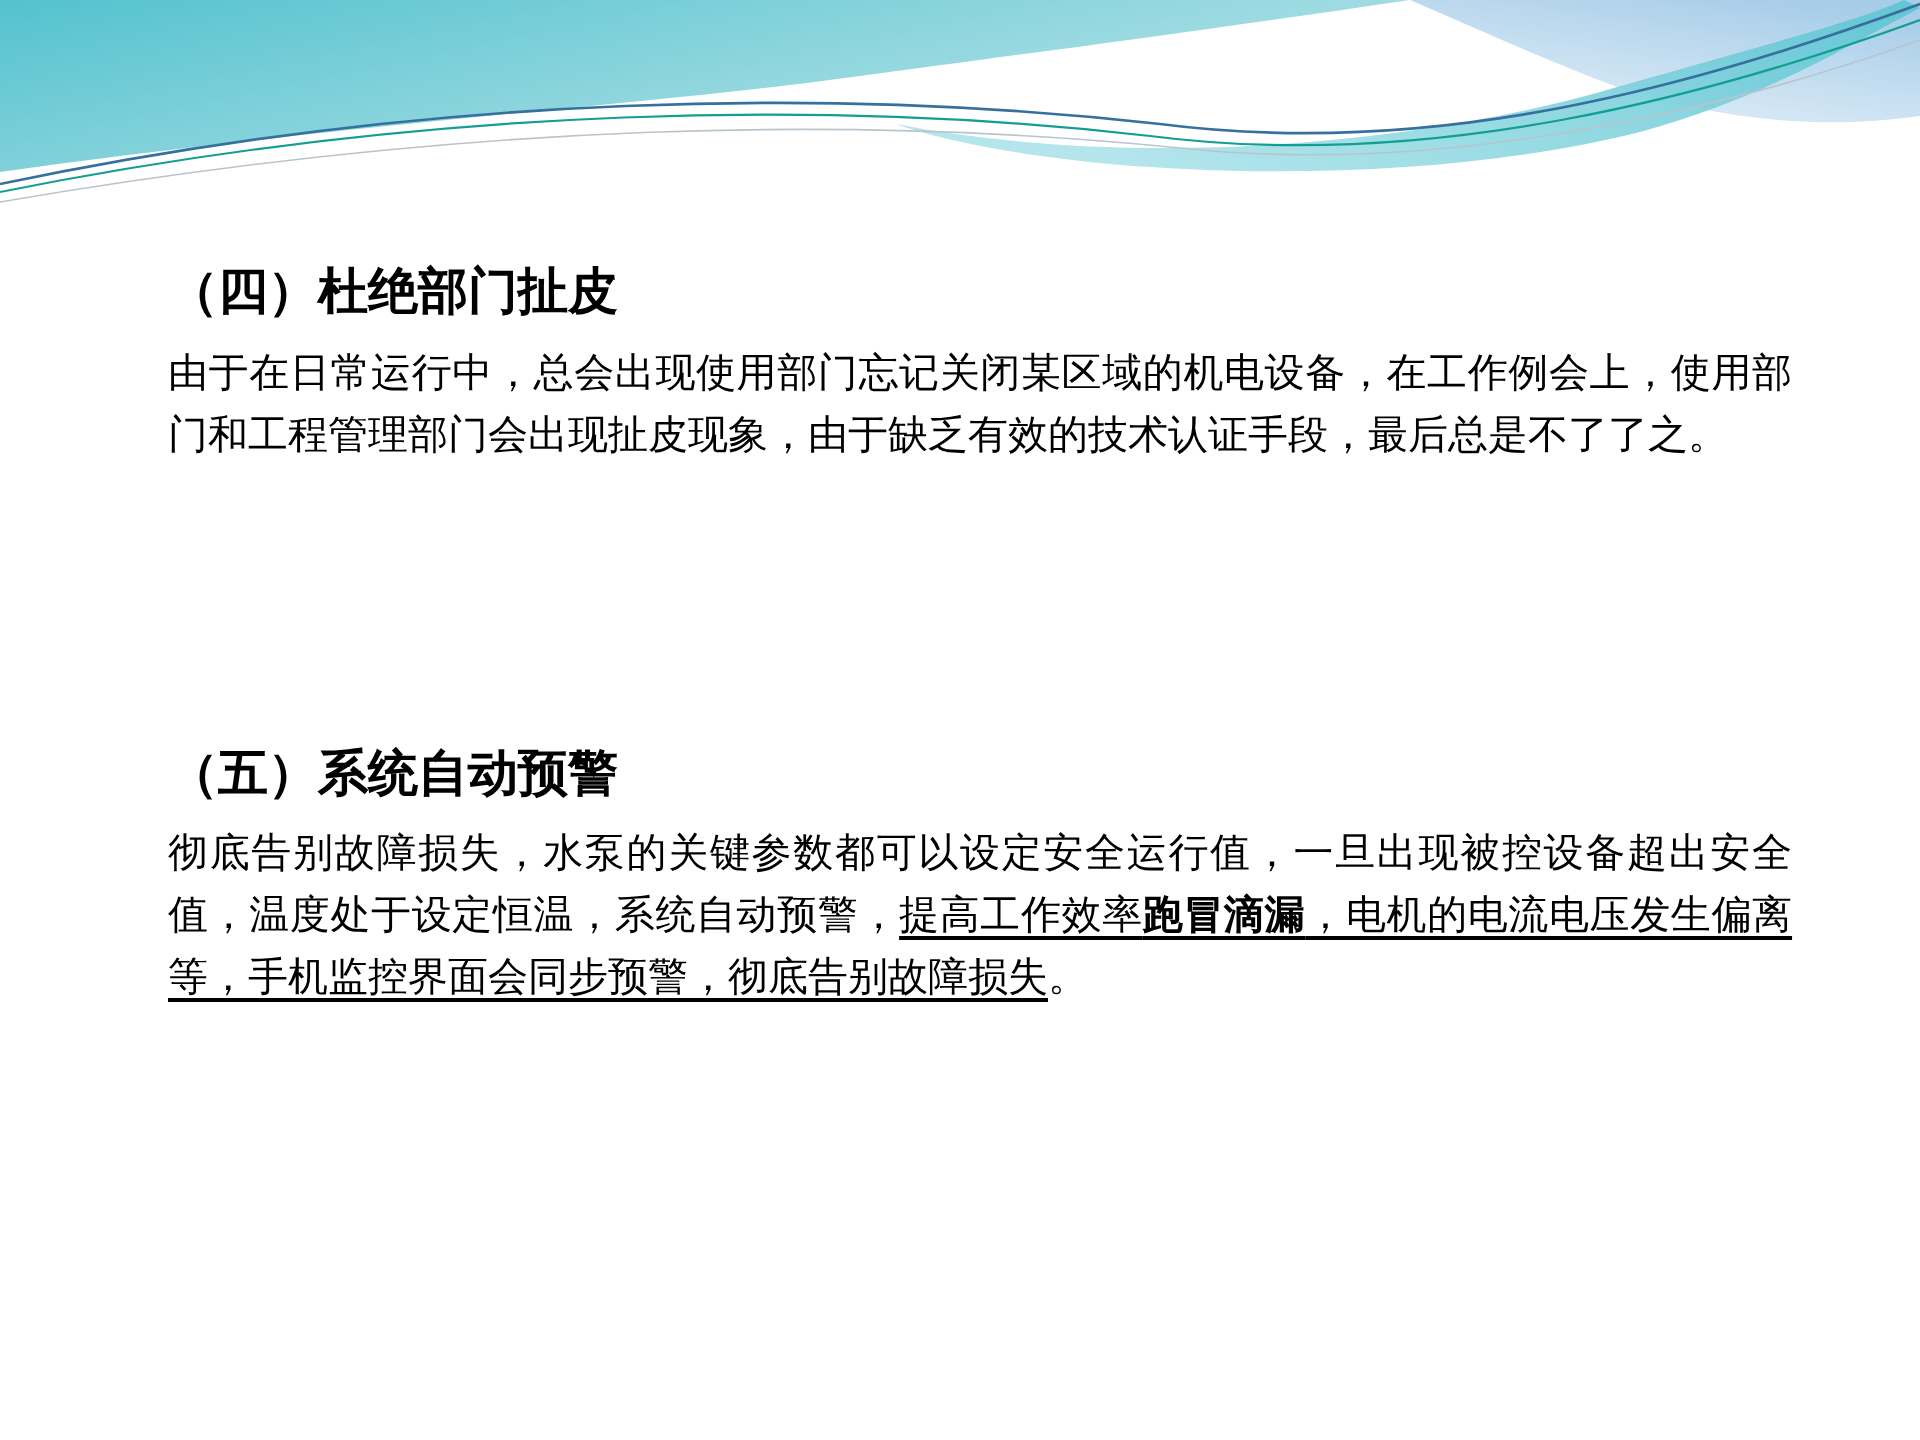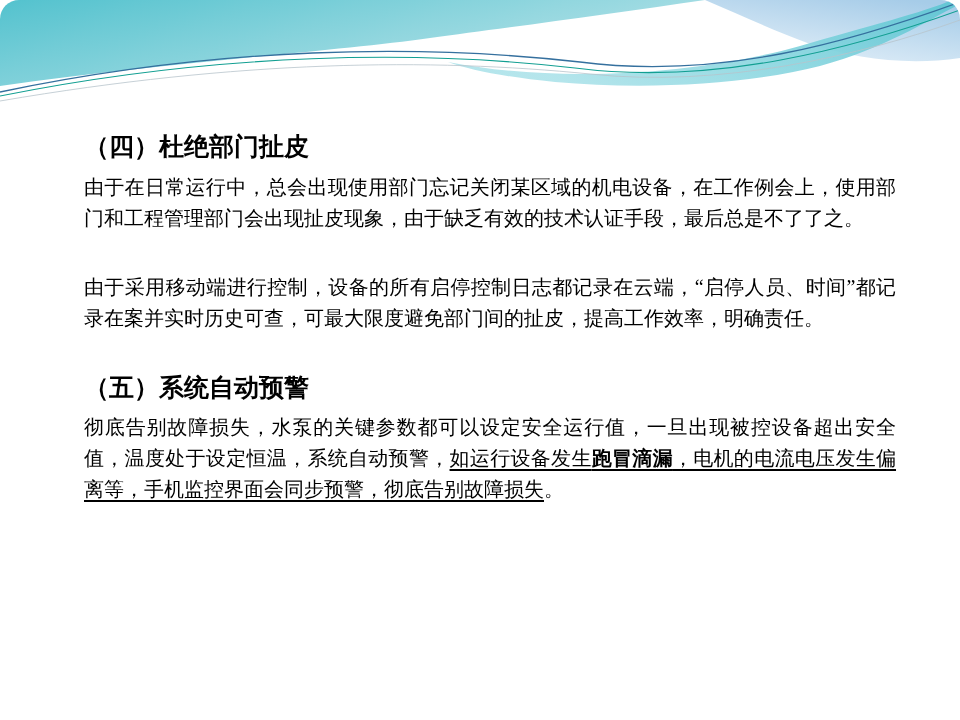--- a/index.html
+++ b/index.html
@@ -8,21 +8,20 @@
     background: #ffffff;
   }
   .slide {
     position: relative;
     width: 960px;
     height: 720px;
     background: #ffffff;
     overflow: hidden;
     font-family: "Liberation Serif", "DejaVu Serif", serif;
     color: #000000;
-    border-radius: 19px;
   }
   .banner {
     position: absolute;
     top: 0;
     left: 0;
     width: 960px;
     height: 110px;
     display: block;
   }
   .content {
@@ -92,20 +91,19 @@
 
     <path d="M0,101 C240,60 430,58 590,74 C720,88 860,56 960,20" fill="none" stroke-width="0.8" stroke="#B8C4CC"></path>
   </svg>
 
   <div class="content">
 
     <div class="heading" style="top:132px">（四）杜绝部门扯皮</div>
 
     <p class="body-para" style="top:172px"><span>由于在日常运行中，总会出现使用部门忘记关闭某区域的机电设备，在工作例会上，使用部门和工程管理部门会出现扯皮现象，由于缺乏有效的技术认证手段，最后总是不了了之。</span></p>
 
-    <p class="body-para" style="top:272px"><span>由于采用移动端进行控制，设备的所有启停控制日志都记录在云端，“启停人员、时间”都记录在案并实时历史可查，可最大限度避免部门间的扯皮，提高工作效率，明确责任。</span></p>
 
     <div class="heading" style="top:373px">（五）系统自动预警</div>
 
-    <p class="body-para" style="top:412px"><span>彻底告别故障损失，水泵的关键参数都可以设定安全运行值，一旦出现被控设备超出安全值，温度处于设定恒温，系统自动预警，</span><span class="run-u">如运行设备发生</span><span class="run-b run-u">跑冒滴漏</span><span class="run-u">，电机的电流电压发生偏离等，手机监控界面会同步预警，彻底告别故障损失</span><span>。</span></p>
+    <p class="body-para" style="top:412px"><span>彻底告别故障损失，水泵的关键参数都可以设定安全运行值，一旦出现被控设备超出安全值，温度处于设定恒温，系统自动预警，</span><span class="run-u">提高工作效率</span><span class="run-b run-u">跑冒滴漏</span><span class="run-u">，电机的电流电压发生偏离等，手机监控界面会同步预警，彻底告别故障损失</span><span>。</span></p>
 
   </div>
 </div>
 
 </body></html>

